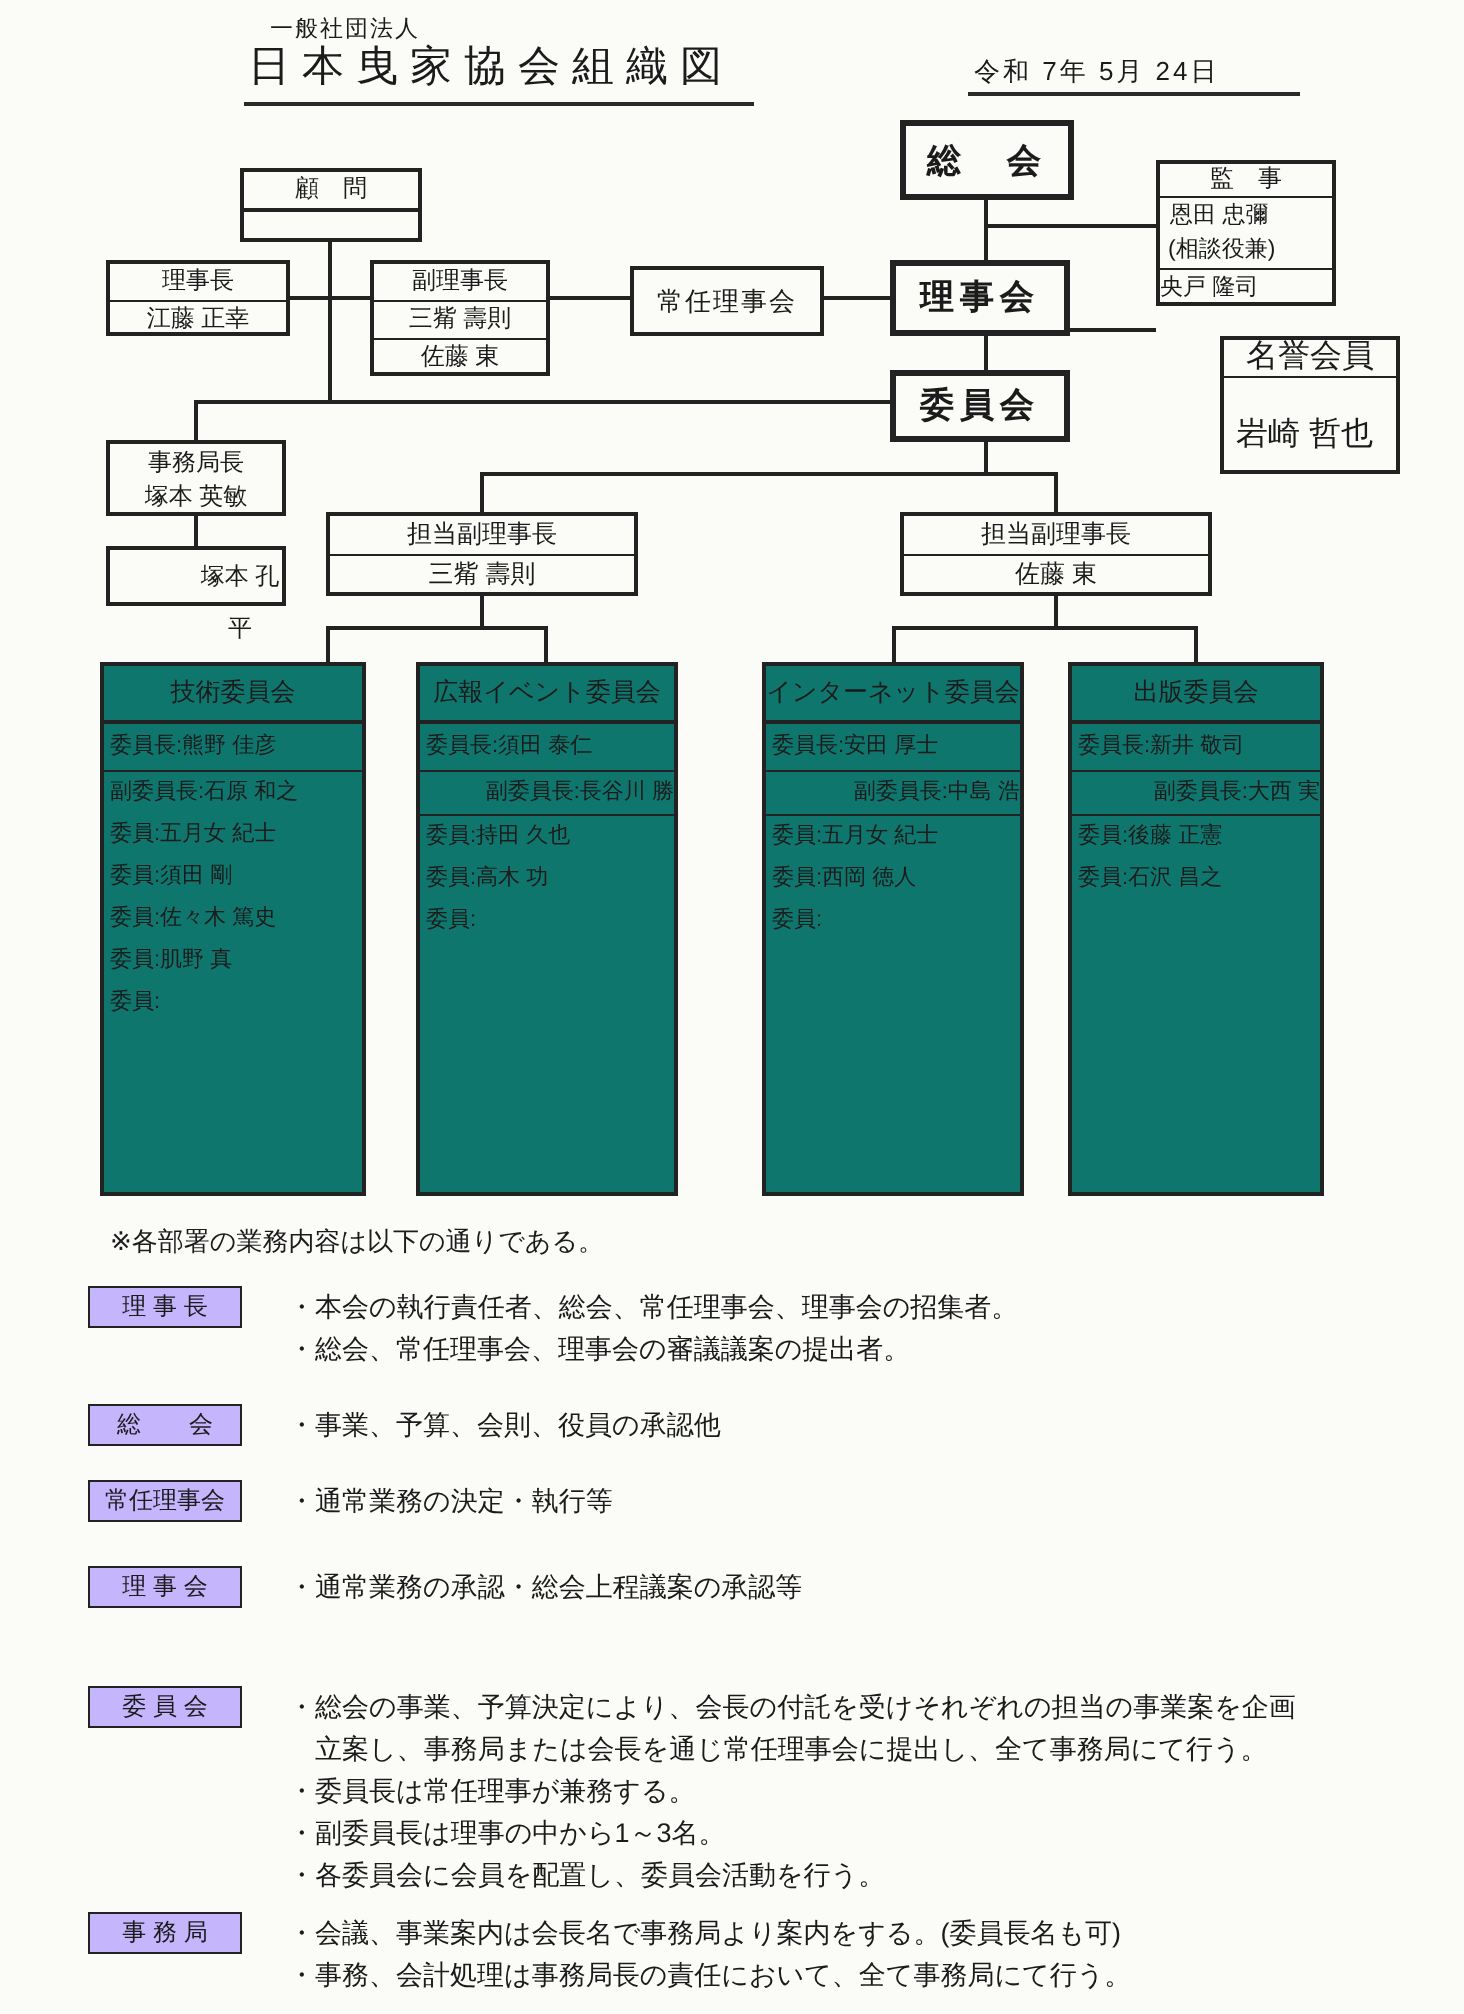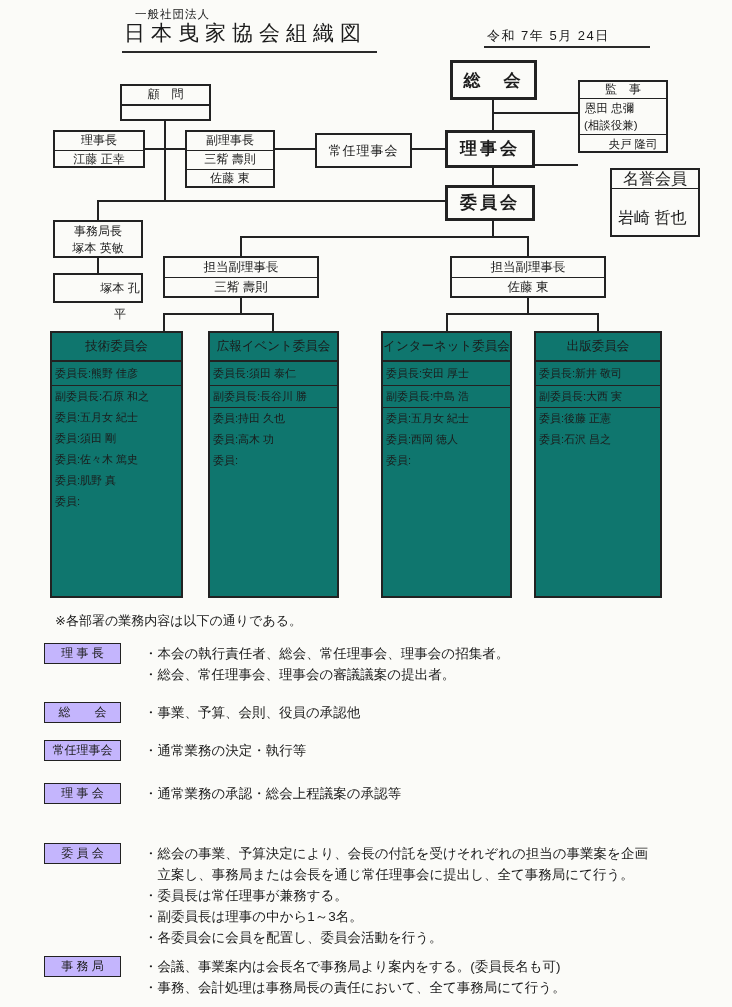--- a/index.html
+++ b/index.html
@@ -26,21 +26,21 @@
   .ctr { text-align:center; }
   .big-label { font-size:17px; font-weight:bold; letter-spacing:3px; }
 
   #box-komon { left:120px; top:84px; width:91px; height:37px; }
   #box-komon .hd { height:18px; line-height:17px; font-size:12px; }
   #box-soukai { left:450px; top:60px; width:87px; height:40px; line-height:35px; }
   #box-kanji { left:578px; top:80px; width:90px; height:73px; font-size:11.5px; }
   #box-kanji .hd { height:16px; line-height:15px; font-size:12px; }
   #box-kanji .r1 { height:18px; line-height:19px; padding-left:5px; }
   #box-kanji .r2 { height:17px; line-height:16px; padding-left:4px; }
-  #box-kanji .r3 { height:19px; line-height:19px; padding-left:20px;text-align:center; }
+  #box-kanji .r3 { height:19px; line-height:19px; padding-left:0; }
   #box-rijicho { left:53px; top:130px; width:92px; height:38px; font-size:12px; }
   #box-rijicho .hd { height:18px; line-height:17px; }
   #box-rijicho .nm { height:17px; line-height:17px; }
   #box-fuku { left:185px; top:130px; width:90px; height:58px; font-size:12px; }
   #box-fuku .r { height:18px; line-height:17px; }
   #box-fuku .rl { height:16px; line-height:16px; }
   #box-jonin { left:315px; top:133px; width:97px; height:35px; font-size:13px; line-height:31px; letter-spacing:1px; }
   #box-rijikai { left:445px; top:130px; width:90px; height:38px; line-height:32px; }
   #box-iinkai { left:445px; top:185px; width:90px; height:36px; line-height:30px; }
   #box-meiyo { left:610px; top:168px; width:90px; height:69px; font-size:16px; }
@@ -59,21 +59,21 @@
   .committee { position:absolute; top:331px; height:267px; border:2px solid #222;
     background:#0f766e; box-sizing:border-box; }
   .committee[data-idx="0"] { left:50px;  width:133px; }
   .committee[data-idx="1"] { left:208px; width:131px; }
   .committee[data-idx="2"] { left:381px; width:131px; }
   .committee[data-idx="3"] { left:534px; width:128px; }
   .c-name { height:27px; line-height:26px; text-align:center; font-size:12.5px;
     border-bottom:2px solid #222; white-space:nowrap; }
   .c-row { font-size:11px; line-height:21px; height:21px; padding-left:3px; white-space:nowrap; }
   .c-chair { height:23px; line-height:23px; border-bottom:1.5px solid #222; }
-  .c-div { border-bottom:1.5px solid #222; }
+  .c-div { border-bottom:1.5px solid #222;text-align:right; }
 
   
   .line { position:absolute; background:#222; }
 
   
   #note-intro { left:55px; top:612px; font-size:13px; }
   .desc-section { position:absolute; left:0; width:732px; }
   .desc-section[data-idx="0"] { top:643px; }
   .desc-section[data-idx="1"] { top:702px; }
   .desc-section[data-idx="2"] { top:740px; }

